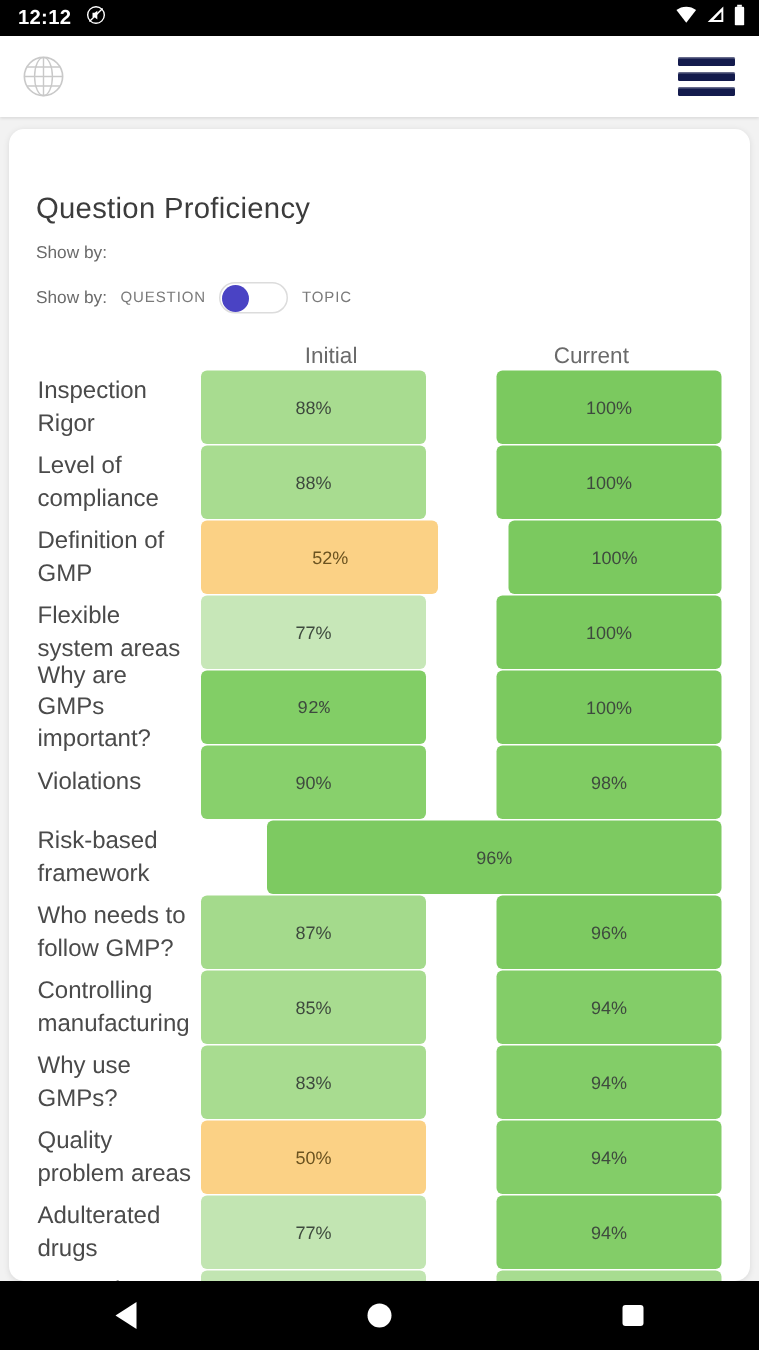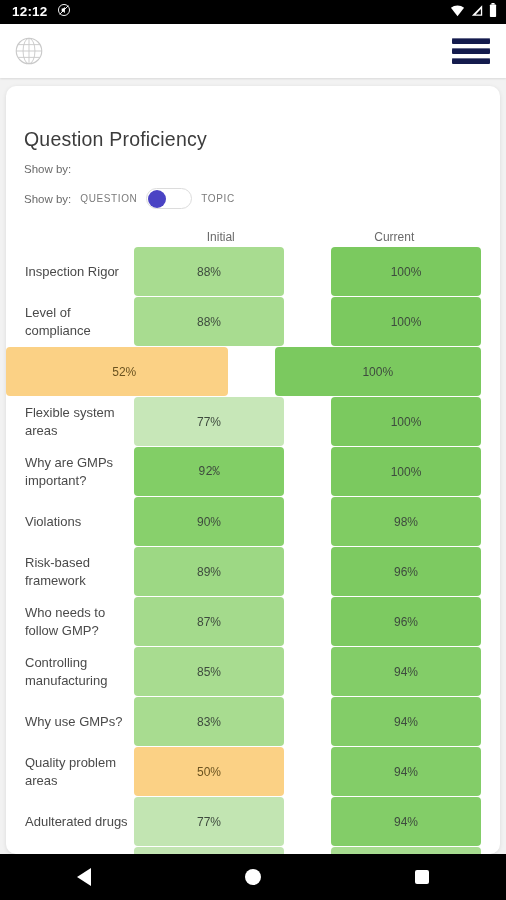--- a/index.html
+++ b/index.html
@@ -141,36 +141,36 @@
   .matrix-head {
     display: flex;
     align-items: center;
     padding: 0 19px 0 0;
     height: 20px;
   }
   .head-spacer { width: 128px; flex: none; }
   .col-head {
     flex: 1 1 0;
     text-align: center;
-    font-size: 12px;
+    font-size: 15px;
     color: #6a6a6a;
   }
   .row {
     display: flex;
     align-items: stretch;
     height: 49px;
     margin-bottom: 1px;
     padding-right: 19px;
   }
   .row-label {
     width: 128px; flex: none;
     display: flex; align-items: center;
     padding-left: 19px;
     padding-right: 6px;
-    font-size: 13px;
+    font-size: 16px;
     color: #4a4a4a;
     line-height: 1.32;
   }
   .cell {
     flex: 1 1 0;
     display: flex; align-items: center; justify-content: center;
     font-size: 12px;
     color: #3e4a3e;
     border-radius: 4px;
     margin-right: 3px;
@@ -284,41 +284,41 @@
               <div class="row-label">Inspection Rigor</div>
               <div class="cell" style="background: rgb(168, 220, 144);">88%</div>
               <div class="cell" style="background: rgb(123, 201, 95);">100%</div>
             </div>
             <div class="row">
               <div class="row-label">Level of compliance</div>
               <div class="cell" style="background: rgb(168, 220, 144);">88%</div>
               <div class="cell" style="background: rgb(123, 201, 95);">100%</div>
             </div>
             <div class="row">
+              <div class="row-label">Definition of GMP</div>
               <div class="cell amber" style="background: rgb(251, 209, 133); padding-left: 15px;">52%</div>
               <div class="cell" style="background: rgb(123, 201, 95);">100%</div>
             </div>
             <div class="row">
               <div class="row-label">Flexible system areas</div>
               <div class="cell" style="background: rgb(199, 231, 184);">77%</div>
               <div class="cell" style="background: rgb(123, 201, 95);">100%</div>
             </div>
             <div class="row">
               <div class="row-label">Why are GMPs important?</div>
               <div class="cell" style="background: rgb(130, 206, 102); font-family: Liberation Mono, monospace;">92%</div>
               <div class="cell" style="background: rgb(123, 201, 95);">100%</div>
             </div>
             <div class="row">
               <div class="row-label">Violations</div>
               <div class="cell" style="background: rgb(136, 208, 108);">90%</div>
               <div class="cell" style="background: rgb(128, 204, 99);">98%</div>
             </div>
             <div class="row">
               <div class="row-label">Risk-based framework</div>
-              <div class="cell" style="background: rgb(157, 216, 132);">89%</div>
               <div class="cell" style="background: rgb(125, 202, 97);">96%</div>
             </div>
             <div class="row">
               <div class="row-label">Who needs to follow GMP?</div>
               <div class="cell" style="background: rgb(164, 218, 140);">87%</div>
               <div class="cell" style="background: rgb(125, 202, 97);">96%</div>
             </div>
             <div class="row">
               <div class="row-label">Controlling manufacturing</div>
               <div class="cell" style="background: rgb(168, 220, 144);">85%</div>

